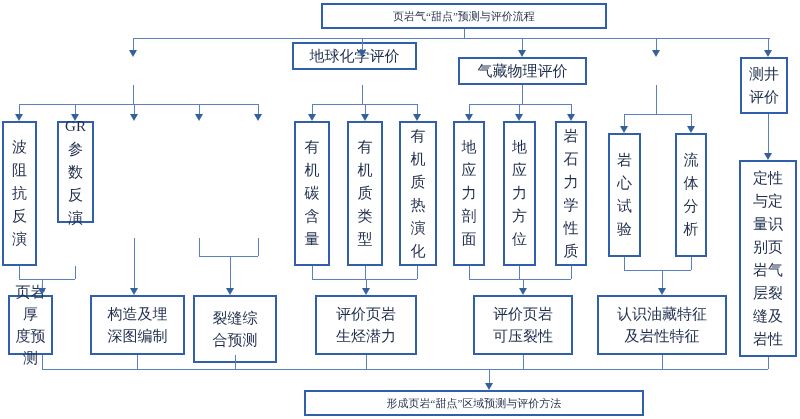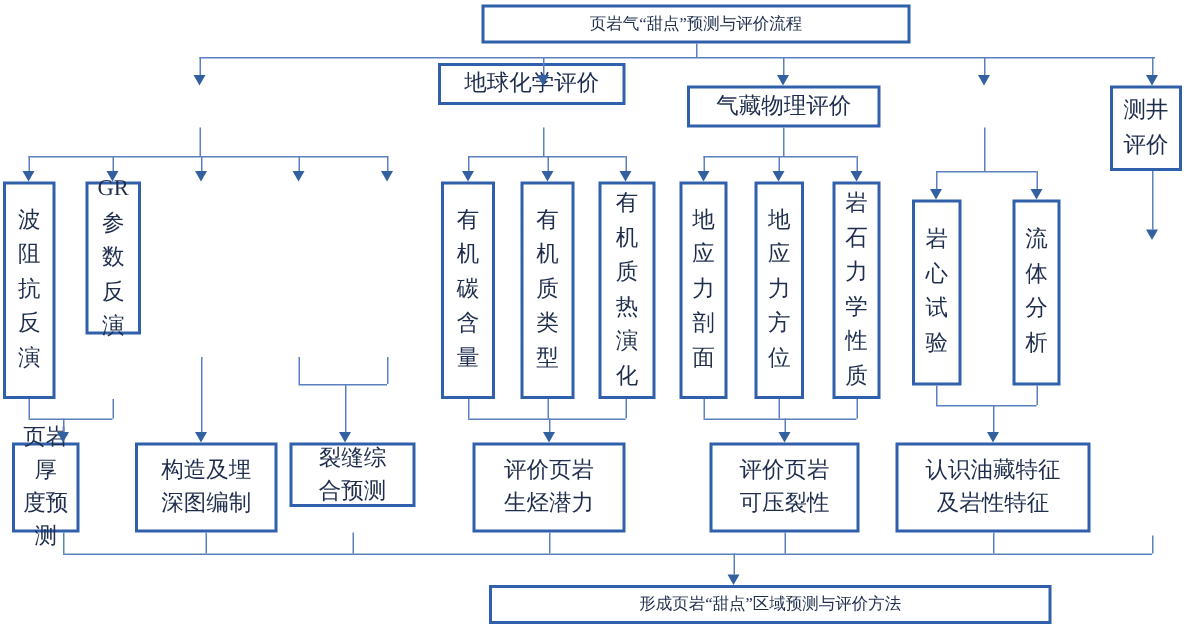--- a/index.html
+++ b/index.html
@@ -86,35 +86,43 @@
 
   <div class="node vbox" style="left:608px;top:133px;width:33px;height:124px;">岩
 心
 试
 验</div>
   <div class="node vbox" style="left:675px;top:133px;width:32px;height:124px;">流
 体
 分
 析</div>
 
+  <div class="node vbox" style="left:739px;top:160px;width:58px;height:197px;">定性
+与定
+量识
+别页
+岩气
+层裂
+缝及
+岩性</div>
 
   <div class="node rbox" style="left:8px;top:295px;width:45px;height:60px;">页岩厚
 度预测</div>
   <div class="node rbox" style="left:90px;top:295px;width:95px;height:60px;">构造及埋
 深图编制</div>
-  <div class="node rbox" style="left:193px;top:295px;width:84px;height:43px;">裂缝综
+  <div class="node rbox" style="left:193px;top:295px;width:84px;height:68px;">裂缝综
 合预测</div>
   <div class="node rbox" style="left:315px;top:295px;width:102px;height:60px;">评价页岩
 生烃潜力</div>
   <div class="node rbox" style="left:473px;top:295px;width:100px;height:60px;">评价页岩
 可压裂性</div>
   <div class="node rbox" style="left:597px;top:295px;width:130px;height:60px;">认识油藏特征
 及岩性特征</div>
 
-  <div class="node tbox" style="left:326px;top:390px;width:375px;height:26px;">形成页岩“甜点”区域预测与评价方法</div>
+  <div class="node tbox" style="left:304px;top:390px;width:340px;height:26px;">形成页岩“甜点”区域预测与评价方法</div>
 
 <div class="hl" style="left: 133px; top: 38px; width: 637px;"></div>
     <div class="hl" style="left: 19px; top: 104px; width: 239px;"></div>
     <div class="hl" style="left: 312px; top: 104px; width: 105px;"></div>
     <div class="hl" style="left: 469px; top: 104px; width: 102px;"></div>
     <div class="hl" style="left: 624px; top: 114px; width: 67px;"></div>
     <div class="hl" style="left: 19px; top: 279px; width: 56px;"></div>
     <div class="hl" style="left: 199px; top: 256px; width: 59px;"></div>
     <div class="hl" style="left: 312px; top: 279px; width: 105px;"></div>
     <div class="hl" style="left: 469px; top: 279px; width: 102px;"></div>

